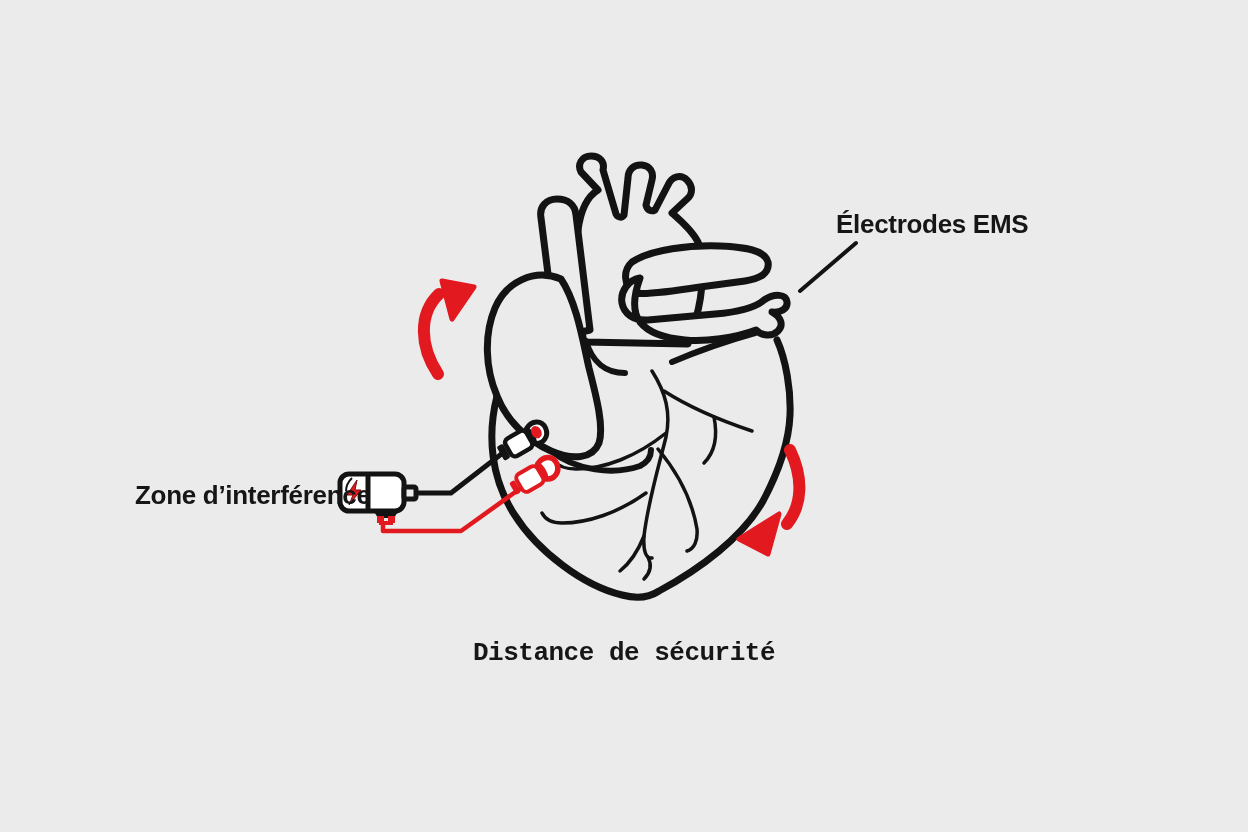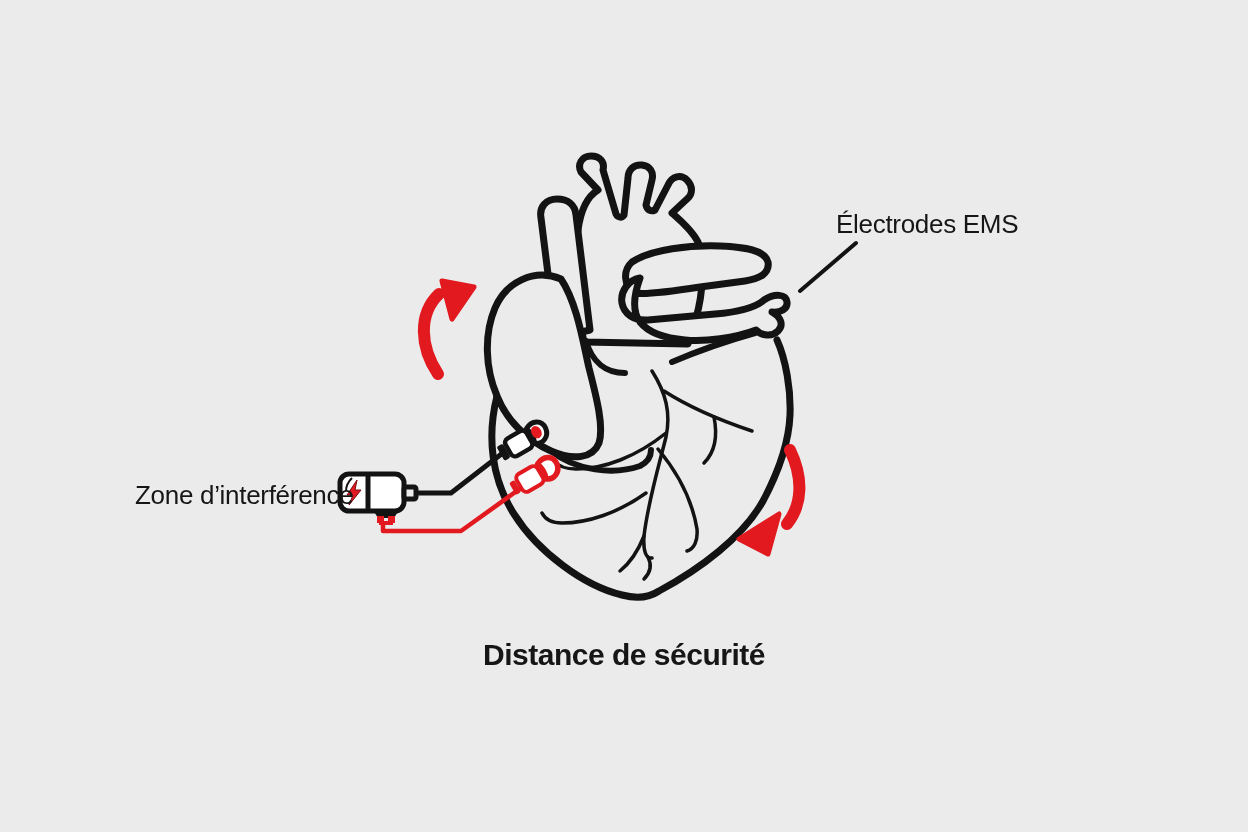--- a/index.html
+++ b/index.html
@@ -36,36 +36,37 @@
   .pad-ink{fill:var(--pad-fill);stroke:var(--line);stroke-width:4.5;stroke-linejoin:round;}
   .loop-ink{fill:var(--pad-fill);stroke:var(--line);stroke-width:5;stroke-linejoin:round;}
   .pad-red{fill:var(--pad-fill);stroke:var(--accent-red);stroke-width:4;stroke-linejoin:round;}
   .loop-red{fill:var(--pad-fill);stroke:var(--accent-red);stroke-width:5.5;stroke-linejoin:round;}
   .red-fill{fill:var(--accent-red);}
 
   
   .label{
     position:absolute;
     color:#161616;
-    font-weight:400;
+    font-weight:700;
     font-size:26px;
     letter-spacing:-0.3px;
     white-space:nowrap;
     text-align:right;
   }
   .label-electrodes{left:836px;top:209px;}
   .label-zone{left:116px;top:480px;margin-left:19px;}
   .diagram-title{
     position:absolute;
     left:0;top:638px;width:1248px;
     text-align:center;
     color:#161616;
     font-weight:700;
-    font-size:30px;
+    font-size:26px;
     letter-spacing:-0.5px;
+    font-family:Liberation Mono, monospace;
   }
 </style>
 </head>
 <body>
 
 <div class="stage">
 
   <svg width="1248" height="832" viewBox="0 0 1248 832">
 
     <g>

